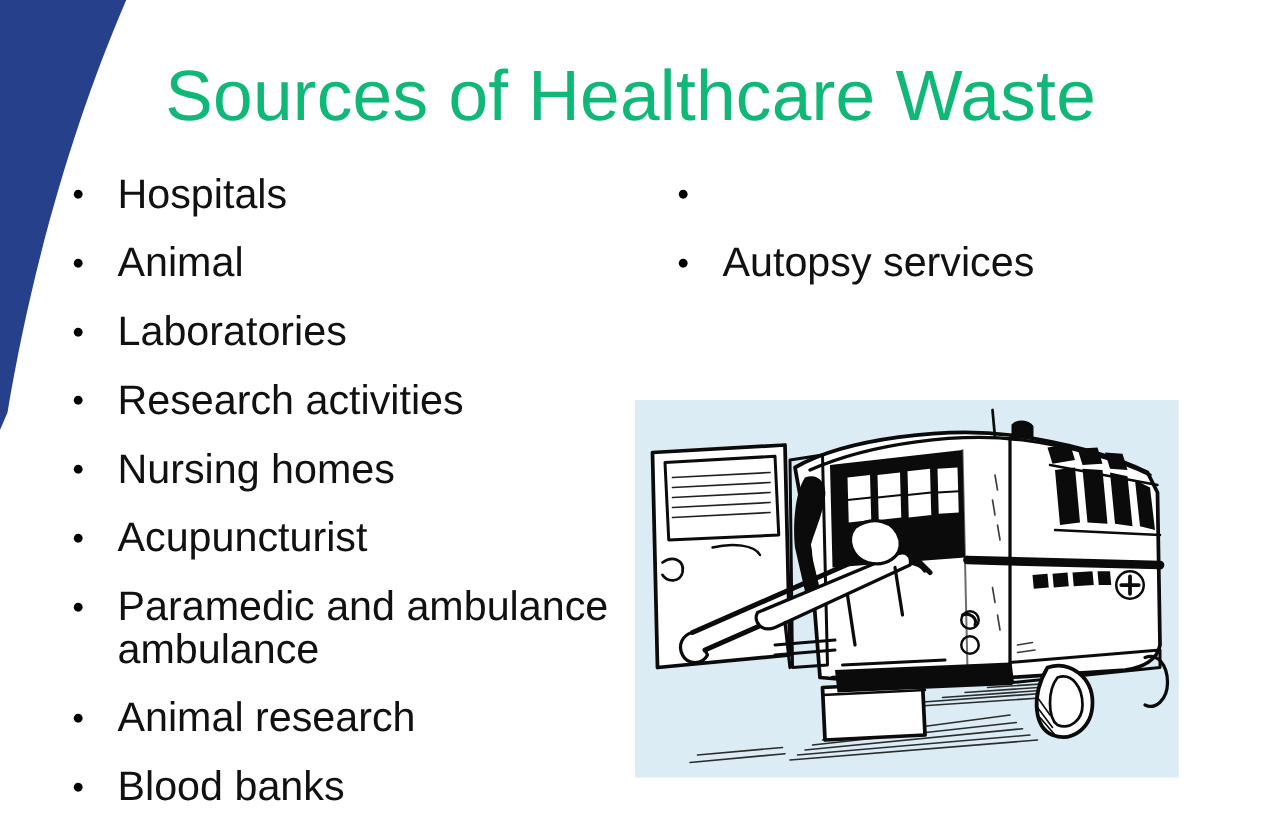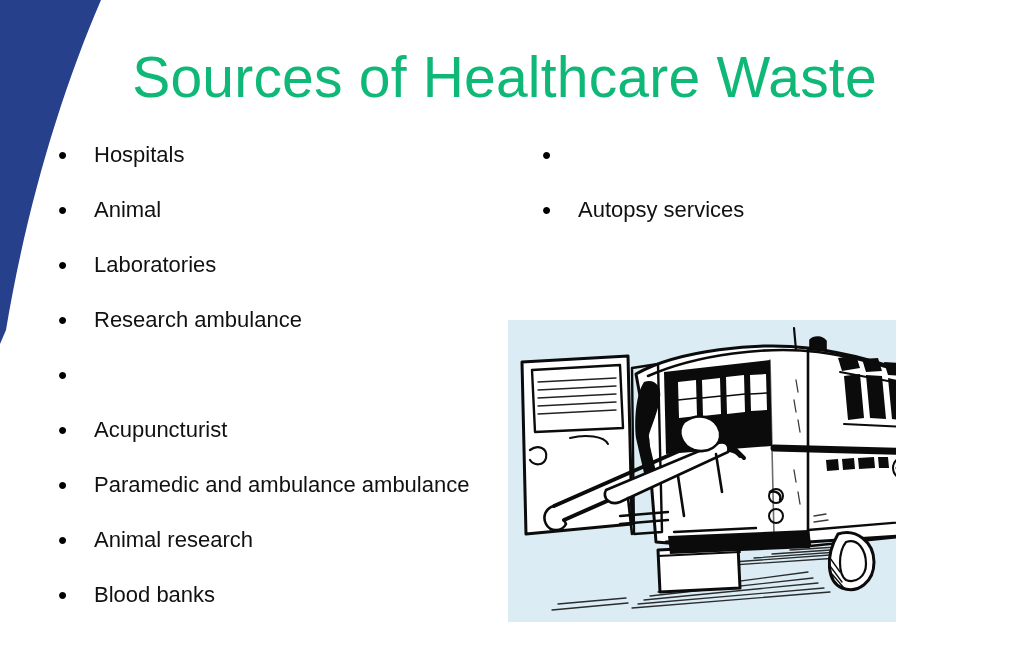--- a/index.html
+++ b/index.html
@@ -9,20 +9,21 @@
   }
   body {
     font-family: "Liberation Sans", sans-serif;
   }
   #slide {
     position: relative;
     width: 896px;
     height: 669px;
     background: #ffffff;
     overflow: hidden;
+    padding-left: 47px;
   }
 
   
   .corner-svg {
     position: absolute;
     top: 0;
     left: 0;
     width: 1009px;
     height: 669px;
     pointer-events: none;
@@ -67,21 +68,21 @@
     width: 46px;
     font-size: 26px;
     line-height: 34px;
     color: #000000;
     text-align: left;
     padding-left: 10px;
     box-sizing: border-box;
   }
   .bullet-text {
     flex: 1 1 auto;
-    font-size: 22px;
+    font-size: 33px;
     line-height: 34px;
     color: #111111;
   }
 
   
   #illustration {
     position: absolute;
     left: 508px;
     top: 320px;
     width: 440px;
@@ -119,25 +120,26 @@
       <span class="bullet-text">Animal</span>
     </div>
 
     <div class="bullet-row">
       <span class="bullet-dot">•</span>
       <span class="bullet-text">Laboratories</span>
     </div>
 
     <div class="bullet-row">
       <span class="bullet-dot">•</span>
-      <span class="bullet-text">Research ambulance</span>
-    </div>
-
-    <div class="bullet-row">
-      <span class="bullet-dot">•</span>
+      <span class="bullet-text">Research activities</span>
+    </div>
+
+    <div class="bullet-row">
+      <span class="bullet-dot">•</span>
+      <span class="bullet-text">Nursing homes</span>
     </div>
 
     <div class="bullet-row">
       <span class="bullet-dot">•</span>
       <span class="bullet-text">Acupuncturist</span>
     </div>
 
     <div class="bullet-row">
       <span class="bullet-dot">•</span>
       <span class="bullet-text">Paramedic and ambulance ambulance</span>

